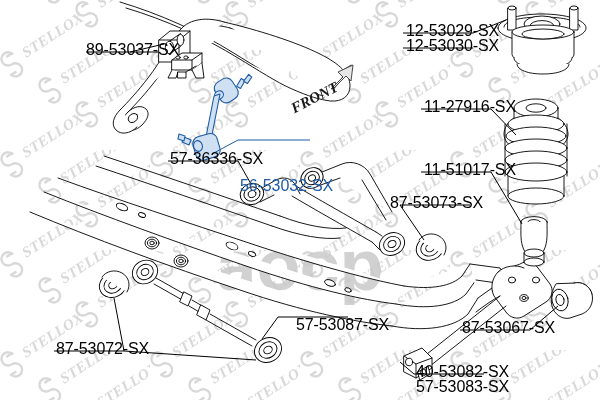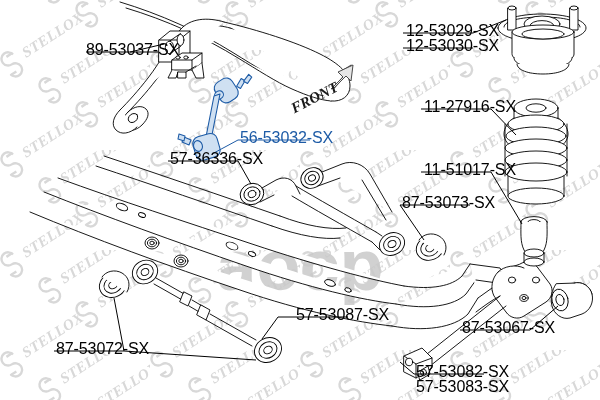--- a/index.html
+++ b/index.html
@@ -27,21 +27,21 @@
   #labels { position: absolute; left:0; top:0; z-index: 4; }
 
   .lbl {
     position: absolute;
     font-family: "Liberation Sans", sans-serif;
     font-size: 16px;
     color: #000000;
     white-space: nowrap;
     letter-spacing: -0.1px;
   }
-  .lbl.blue { color: #1d5ba6; }
+  .lbl.blue { color: #1d5ba6; margin-top: 48px; }
   .front {
     position: absolute;
     font-family: "Liberation Serif", serif;
     font-weight: bold;
     font-style: italic;
     font-size: 15px;
     color: #1a1a1a;
     transform: rotate(-27deg);
     transform-origin: left bottom;
     white-space: nowrap;
@@ -364,23 +364,23 @@
   </svg>
 
   <div id="labels">
     <div class="lbl" style="left:86px;  top:41px;">89-53037-SX</div>
     <div class="lbl" style="left:406px; top:22px;">12-53029-SX</div>
     <div class="lbl" style="left:406px; top:37px;">12-53030-SX</div>
     <div class="lbl" style="left:424px; top:98px;">11-27916-SX</div>
     <div class="lbl" style="left:424px; top:161px;">11-51017-SX</div>
     <div class="lbl blue" style="left:240px; top:129px;">56-53032-SX</div>
     <div class="lbl" style="left:170px; top:150px;">57-36336-SX</div>
-    <div class="lbl" style="left:402px; top:194px;">87-53073-SX</div>
-    <div class="lbl" style="left:280px; top:306px;padding-left:16px;">57-53087-SX</div>
+    <div class="lbl" style="left:390px; top:194px;">87-53073-SX</div>
+    <div class="lbl" style="left:280px; top:316px;padding-left:16px;">57-53087-SX</div>
     <div class="lbl" style="left:56px;  top:340px;">87-53072-SX</div>
     <div class="lbl" style="left:462px; top:319px;">87-53067-SX</div>
-    <div class="lbl" style="left:416px; top:363px;">57-53082-SX</div>
+    <div class="lbl" style="left:416px; top:363px;">40-53082-SX</div>
     <div class="lbl" style="left:416px; top:378px;">57-53083-SX</div>
 
     <div class="front" style="left:296px; top:100px;">FRONT</div>
   </div>
 
 </div>
 
 </body></html>

